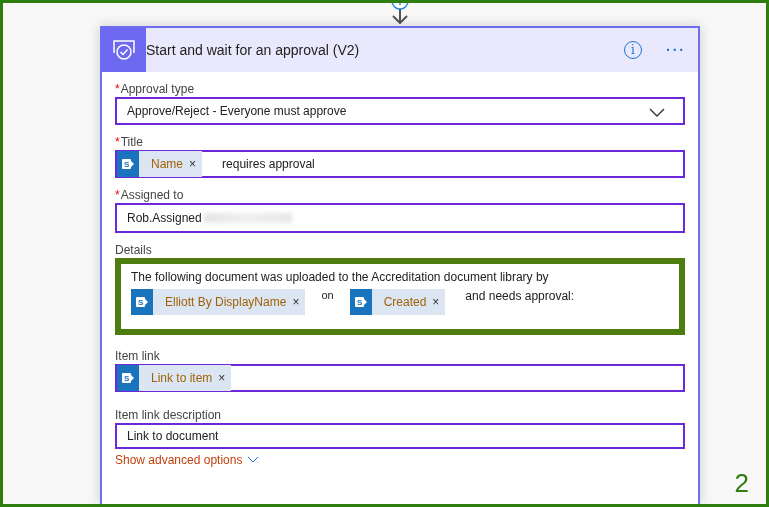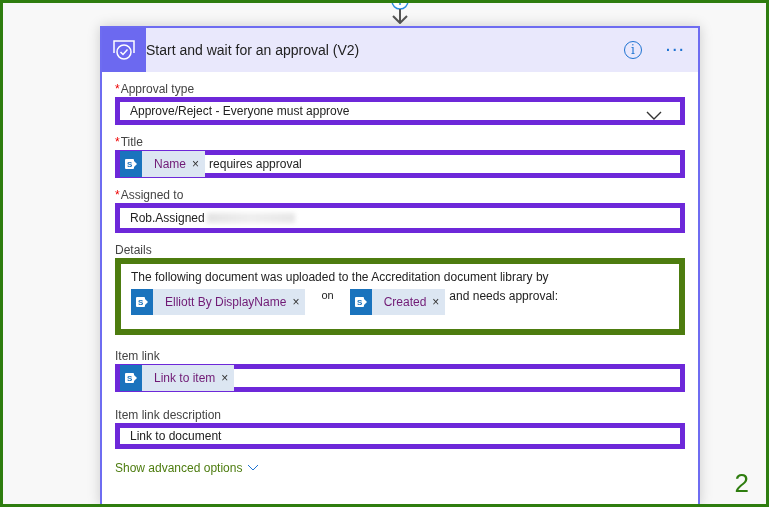--- a/index.html
+++ b/index.html
@@ -36,43 +36,43 @@
   .info-icon {
     width:18px; height:18px; border:1.5px solid #1e73d2; border-radius:50%;
     color:#1e73d2; font-size:12px; display:flex; align-items:center; justify-content:center;
     margin-right:24px; box-sizing:border-box; font-family:"DejaVu Serif", serif;
   }
   .more-icon { color:#1e73d2; font-size:14px; letter-spacing:2px; margin-right:12px; font-weight:bold; }
   .body { padding:0 13px; }
   .field-label { font-size:12px; color:#444; margin-top:10px; height:15px; line-height:15px; }
   .req { color:#e00; margin-right:1px; }
   .input {
-    border:5px solid #6d28d9; height:28px; box-sizing:border-box; margin-top:0;
+    border:2px solid #6d28d9; height:28px; box-sizing:border-box; margin-top:0;
     display:flex; align-items:center; padding-left:10px; font-size:12px; color:#222; position:relative;
   }
   .input.tokens { padding-left:0; }
   .chevron { position:absolute; right:18px; top:7px; }
   .token {
     display:inline-flex; align-items:center; background:#dce6f2; height:26px; margin-left:0;
   }
   .token-icon {
     width:22px; height:26px; background:#1a73bd; display:flex; align-items:center; justify-content:center;
   }
-  .token-label { font-size:12px; color:#701a75; padding:0 6px 0 12px; }
+  .token-label { font-size:12px; color:#a16207; padding:0 6px 0 12px; }
   .token-x { font-size:12px; color:#333; padding-right:6px; }
-  .plain { font-size:12px; color:#222; margin-left:4px; }
+  .plain { font-size:12px; color:#222; margin-left:20px; }
   .details {
     border:6px solid #4d7c0f; height:77px; box-sizing:border-box; padding:6px 10px 0 10px; font-size:12px; color:#222;
   }
   .details-line2 { display:flex; align-items:center; margin-top:5px; margin-left:0; }
   .blur {
     display:inline-block; width:88px; height:10px; margin-left:2px;
     background:linear-gradient(90deg,#d8d8d8,#e8e8e8,#dcdcdc); filter:blur(2px); opacity:0.7;
   }
-  .advanced { margin-top:12px; font-size:12px; color:#4d7c0f; display:flex; align-items:center; }
+  .advanced { margin-top:4px; font-size:12px; color:#c2410c; display:flex; align-items:center; }
   .advanced svg { margin-left:5px; }
 </style>
 </head>
 <body>
 
 <div class="frame"></div>
 <div class="step-number">2</div>
 
 <svg class="connector" viewBox="0 0 22 34">
   <circle cx="11" cy="11" r="8" fill="#fff" stroke="#2a8be0" stroke-width="1.5"></circle>

